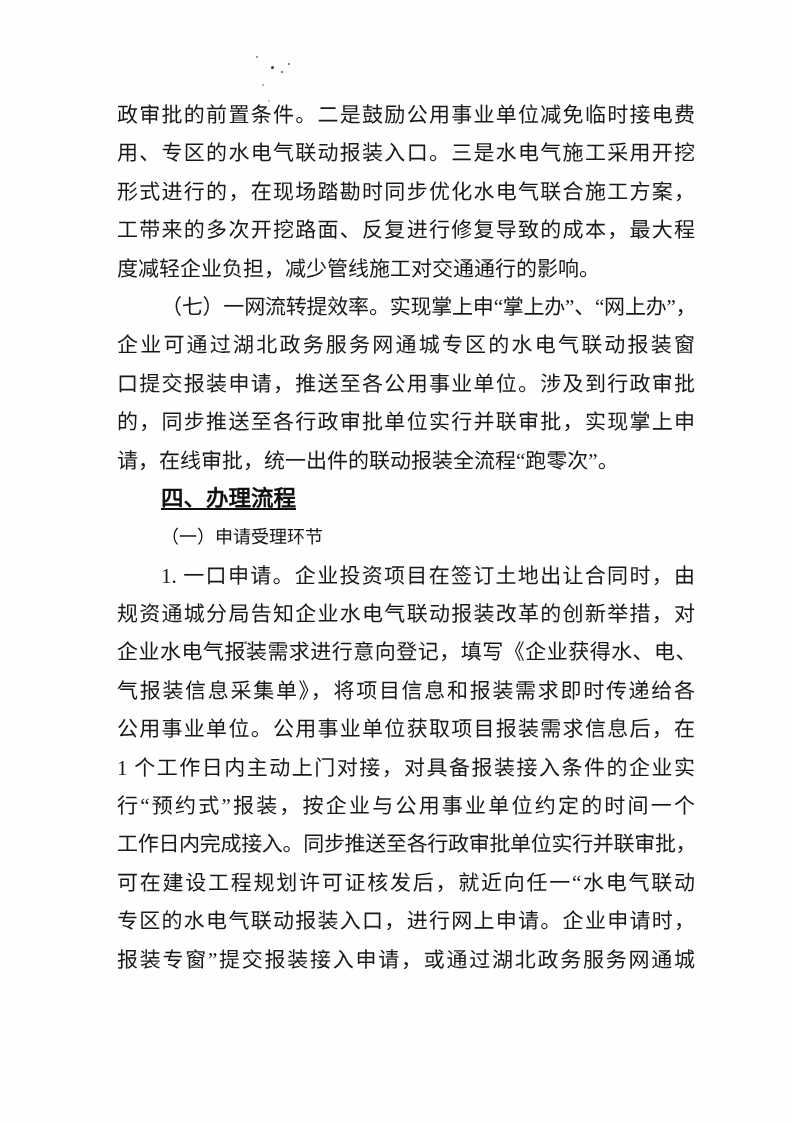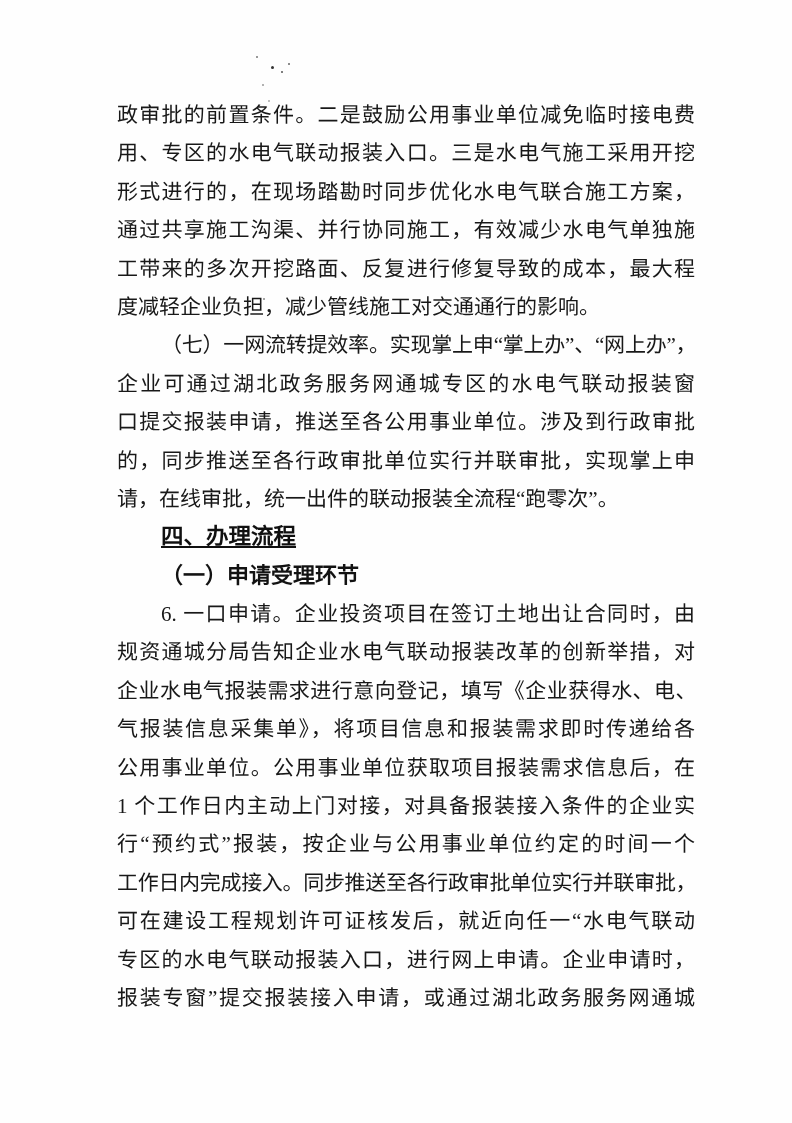--- a/index.html
+++ b/index.html
@@ -48,22 +48,22 @@
   .indent { padding-left: 44px; }
   .tight  { letter-spacing: -1.6px; }
   .heading {
     font-family: "Liberation Sans", "DejaVu Sans", sans-serif;
     font-weight: bold;
     font-size: 22.5px;
     color: #101010;
     text-decoration: underline;
   }
   .subheading {
-    font-weight: bold;
-    font-size: 22px;
+    font-weight: normal;
+    font-size: 18px;
     color: #121212;
   }
   
   .speck {
     position: absolute;
     border-radius: 50%;
     background: #444;
   }
   .s1 { left: 256px; top: 56px;  width: 2px; height: 2px; background:#777; }
   .s2 { left: 271px; top: 66px;  width: 3px; height: 3px; background:#333; }
@@ -87,31 +87,30 @@
   <span class="speck s5"></span>
   <span class="speck s6"></span>
   <span class="speck s7"></span>
   <span class="speck s8"></span>
   <span class="speck s9"></span>
 
   <div class="textblock">
     <div class="line j">政审批的前置条件。二是鼓励公用事业单位减免临时接电费</div>
     <div class="line j">用、专区的水电气联动报装入口。三是水电气施工采用开挖</div>
     <div class="line j">形式进行的，在现场踏勘时同步优化水电气联合施工方案，</div>
-    <div class="line j">通过共享施工沟渠、并行协同施工，有效减少水电气单独施</div>
     <div class="line j">工带来的多次开挖路面、反复进行修复导致的成本，最大程</div>
     <div class="line end">度减轻企业负担，减少管线施工对交通通行的影响。</div>
     <div class="line j indent tight">（七）一网流转提效率。实现掌上申“掌上办”、“网上办”，</div>
     <div class="line j">企业可通过湖北政务服务网通城专区的水电气联动报装窗</div>
     <div class="line j">口提交报装申请，推送至各公用事业单位。涉及到行政审批</div>
     <div class="line j">的，同步推送至各行政审批单位实行并联审批，实现掌上申</div>
     <div class="line end">请，在线审批，统一出件的联动报装全流程“跑零次”。</div>
     <div class="line end indent heading">四、办理流程</div>
     <div class="line end indent subheading">（一）申请受理环节</div>
-    <div class="line j indent">6. 一口申请。企业投资项目在签订土地出让合同时，由</div>
+    <div class="line j indent">1. 一口申请。企业投资项目在签订土地出让合同时，由</div>
     <div class="line j">规资通城分局告知企业水电气联动报装改革的创新举措，对</div>
     <div class="line j tight">企业水电气报装需求进行意向登记，填写《企业获得水、电、</div>
     <div class="line j">气报装信息采集单》，将项目信息和报装需求即时传递给各</div>
     <div class="line j">公用事业单位。公用事业单位获取项目报装需求信息后，在</div>
     <div class="line j">1 个工作日内主动上门对接，对具备报装接入条件的企业实</div>
     <div class="line j">行“预约式”报装，按企业与公用事业单位约定的时间一个</div>
     <div class="line j tight">工作日内完成接入。同步推送至各行政审批单位实行并联审批，</div>
     <div class="line j">可在建设工程规划许可证核发后，就近向任一“水电气联动</div>
     <div class="line j">专区的水电气联动报装入口，进行网上申请。企业申请时，</div>
     <div class="line j">报装专窗”提交报装接入申请，或通过湖北政务服务网通城</div>

